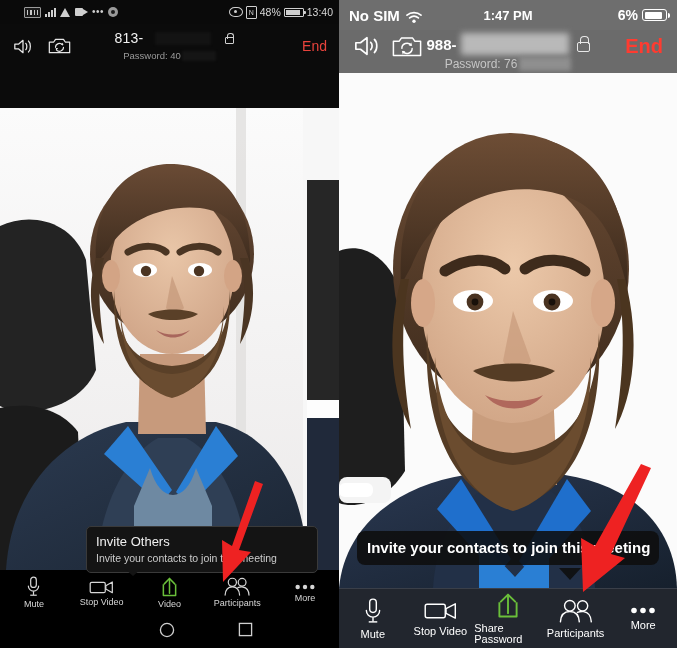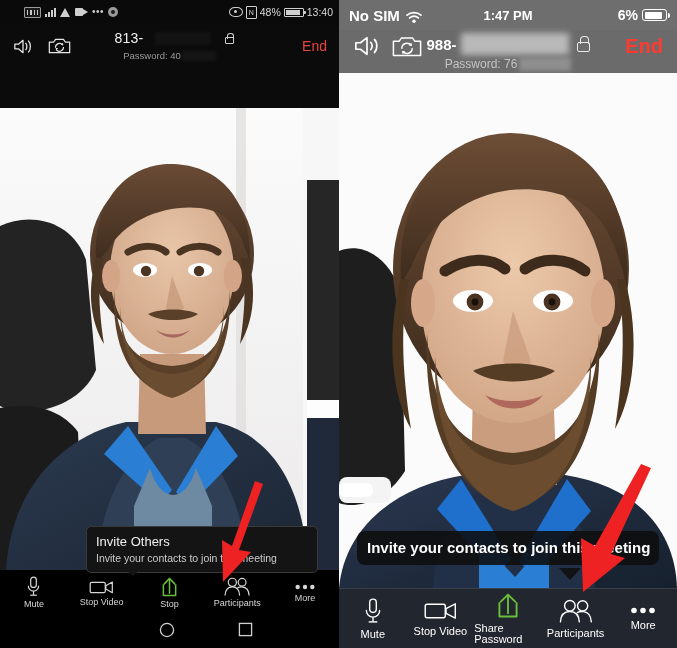--- a/index.html
+++ b/index.html
@@ -697,21 +697,21 @@
           <path d="M17.6 7.2 L 24.5 3.2 L 24.5 14.6 L 17.6 10.6 Z" fill="none" stroke="#d6d6d6" stroke-width="1.3" stroke-linejoin="round"></path>
         </svg>
         <span class="tb-label-and">Stop Video</span>
       </div>
       <div class="tb-item">
         <svg width="17" height="20" viewBox="0 0 18 21">
           <path d="M2.5 7.5 L 2.5 19.5 L 15.5 19.5 L 15.5 7.5" fill="none" stroke="#6abf3a" stroke-width="1.6" stroke-linejoin="round"></path>
           <path d="M9 17 L 9 2" stroke="#6abf3a" stroke-width="1.6" stroke-linecap="round"></path>
           <path d="M3.5 7.2 L 9 1.4 L 14.5 7.2" fill="none" stroke="#6abf3a" stroke-width="1.6" stroke-linejoin="round" stroke-linecap="round"></path>
         </svg>
-        <span class="tb-label-and">Stop</span>
+        <span class="tb-label-and">Video</span>
       </div>
       <div class="tb-item">
         <svg width="26" height="19" viewBox="0 0 28 20">
           <circle cx="9" cy="5.5" r="4.4" fill="none" stroke="#d6d6d6" stroke-width="1.3"></circle>
           <path d="M1.2 19.2 C 1.6 12.8, 5 10.4, 9 10.4 C 13 10.4, 16.4 12.8, 16.8 19.2" fill="none" stroke="#d6d6d6" stroke-width="1.3" stroke-linecap="round"></path>
           <circle cx="19.5" cy="5.5" r="4.2" fill="none" stroke="#d6d6d6" stroke-width="1.3"></circle>
           <path d="M15 11.2 C 17 10.5, 19 10.4, 20.5 10.6 C 24.2 11, 26.6 13.4, 26.9 19.2" fill="none" stroke="#d6d6d6" stroke-width="1.3" stroke-linecap="round"></path>
         </svg>
         <span class="tb-label-and">Participants</span>
       </div>

